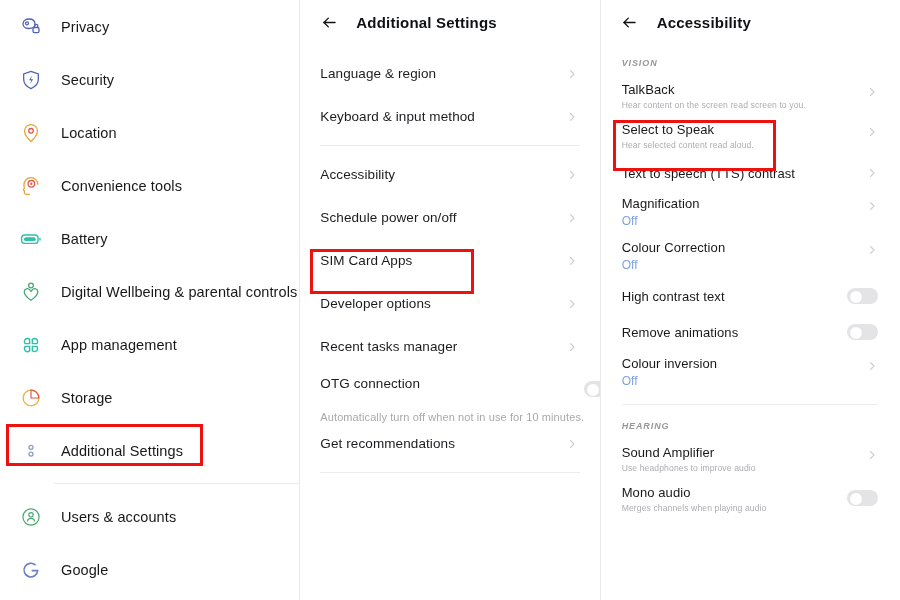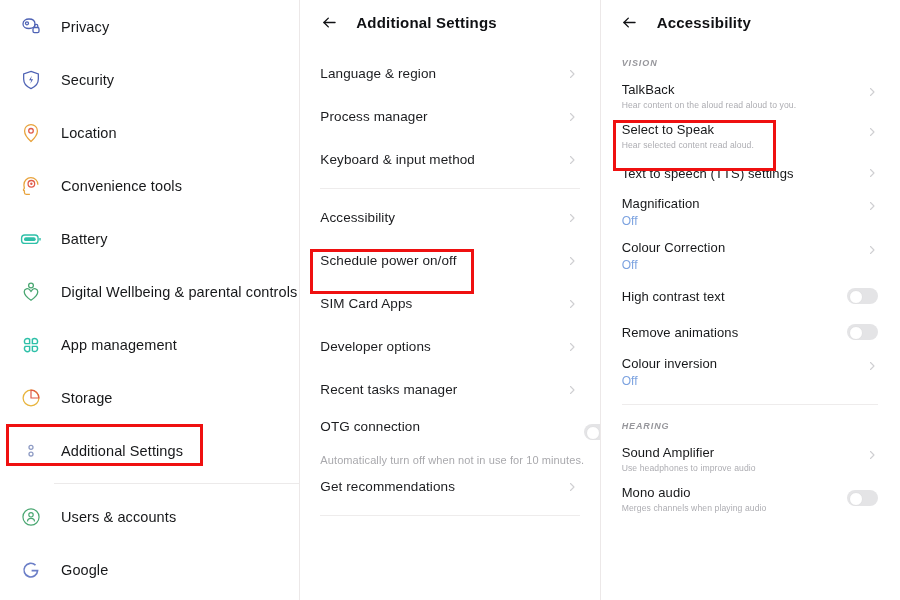--- a/index.html
+++ b/index.html
@@ -353,28 +353,20 @@
 
       <div class="mid-item">
         <span class="mid-label">Language &amp; region</span>
         <span class="chev">
           <svg width="12" height="12" viewBox="0 0 24 24" fill="none" stroke="currentColor" stroke-width="2.2" stroke-linecap="round" stroke-linejoin="round">
               <path d="M9 5 l7 7 -7 7"></path>
             </svg>
         </span>
       </div>
 
-      <div class="mid-item">
-        <span class="mid-label">Process manager</span>
-        <span class="chev">
-          <svg width="12" height="12" viewBox="0 0 24 24" fill="none" stroke="currentColor" stroke-width="2.2" stroke-linecap="round" stroke-linejoin="round">
-              <path d="M9 5 l7 7 -7 7"></path>
-            </svg>
-        </span>
-      </div>
 
 
       <div class="mid-item">
         <span class="mid-label">Keyboard &amp; input method</span>
         <span class="chev">
           <svg width="12" height="12" viewBox="0 0 24 24" fill="none" stroke="currentColor" stroke-width="2.2" stroke-linecap="round" stroke-linejoin="round">
               <path d="M9 5 l7 7 -7 7"></path>
             </svg>
         </span>
       </div>
@@ -460,21 +452,21 @@
         </svg>
       </span>
       <span class="hdr-title">Accessibility</span>
     </div>
 
     <div class="sec-head">VISION</div>
 
     <div class="r-item">
       <span class="r-text">
         <span class="r-label">TalkBack</span>
-        <span class="r-sub">Hear content on the aloud read aloud to you.</span>
+        <span class="r-sub">Hear content on the screen read screen to you.</span>
       </span>
       <span class="chev top">
         <svg width="12" height="12" viewBox="0 0 24 24" fill="none" stroke="currentColor" stroke-width="2.2" stroke-linecap="round" stroke-linejoin="round">
             <path d="M9 5 l7 7 -7 7"></path>
           </svg>
       </span>
     </div>
 
     <div class="r-item">
       <span class="r-text">
@@ -482,21 +474,21 @@
         <span class="r-sub">Hear selected content read aloud.</span>
       </span>
       <span class="chev top">
         <svg width="12" height="12" viewBox="0 0 24 24" fill="none" stroke="currentColor" stroke-width="2.2" stroke-linecap="round" stroke-linejoin="round">
             <path d="M9 5 l7 7 -7 7"></path>
           </svg>
       </span>
     </div>
 
     <div class="r-item" style="align-items:center;min-height:34px;">
-      <span class="r-label">Text to speech (TTS) settings</span>
+      <span class="r-label">Text to speech (TTS) contrast</span>
       <span class="chev">
         <svg width="12" height="12" viewBox="0 0 24 24" fill="none" stroke="currentColor" stroke-width="2.2" stroke-linecap="round" stroke-linejoin="round">
             <path d="M9 5 l7 7 -7 7"></path>
           </svg>
       </span>
     </div>
 
     <div class="r-item">
       <span class="r-text">
         <span class="r-label">Magnification</span>

